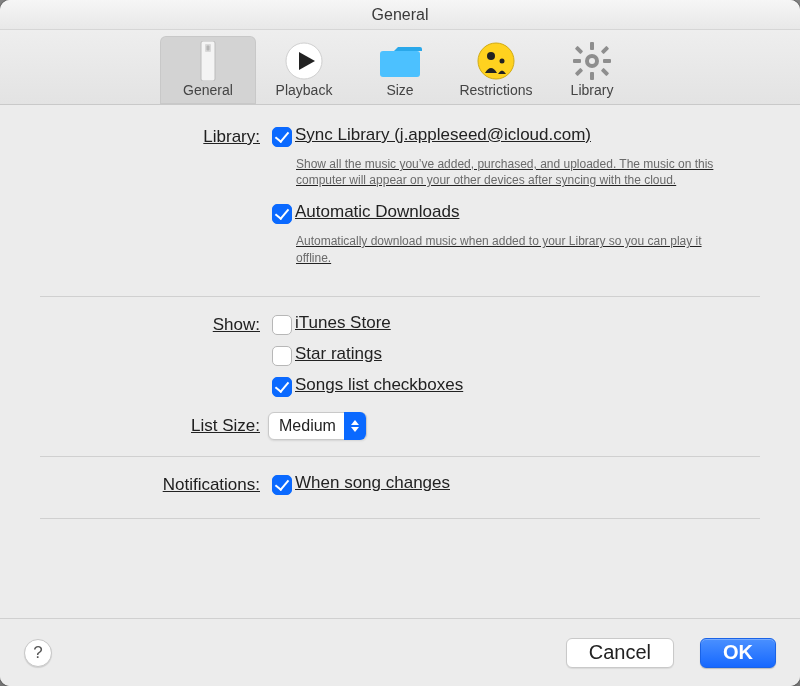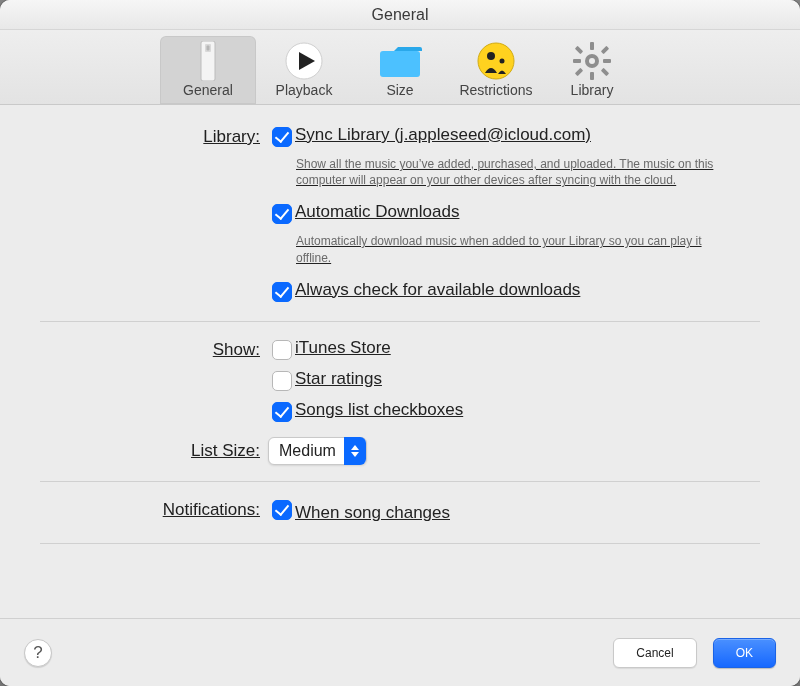--- a/index.html
+++ b/index.html
@@ -113,30 +113,30 @@
     background:var(--panel);
   }
   .footer .spacer{flex:1;}
   .help-btn{
     width:28px;height:28px;border-radius:14px;
     border:1px solid #c7c7c7;background:#fff;
     display:flex;align-items:center;justify-content:center;
     font-size:17px;color:#555;box-shadow:0 1px 1px rgba(0,0,0,0.12);
   }
   .btn{
-    height:30px;border-radius:6px;padding:0 22px;font-size:12px;
+    height:30px;border-radius:6px;padding:0 22px;font-size:20px;
     border:1px solid var(--btn-border);background:var(--btn-bg);color:#222;
     box-shadow:0 1px 1px rgba(0,0,0,0.08);
   }
   .btn.default{
     background:linear-gradient(#4a90ff,#1668ff);
     border-color:#1a63e6;color:#fff;font-weight:500;
     box-shadow:0 1px 1px rgba(0,0,0,0.2), inset 0 1px 0 rgba(255,255,255,0.25);
   }
-  .btn+.btn{margin-left:16px;}
+  .btn+.btn{margin-left:26px;font-weight:bold;}
 </style>
 </head>
 <body>
 
 <div class="window">
   <div class="titlebar">
     <span>General</span>
   </div>
 
   <div class="toolbar">
@@ -213,24 +213,20 @@
           <span>Sync Library (j.appleseed@icloud.com)</span>
         </div>
         <div class="desc">Show all the music you’ve added, purchased, and uploaded. The music on this computer will appear on your other devices after syncing with the cloud.</div>
 
         <div class="check-row">
           <input type="checkbox" class="cb" checked="" style="">
           <span>Automatic Downloads</span>
         </div>
         <div class="desc">Automatically download music when added to your Library so you can play it offline.</div>
 
-        <div class="check-row" style="margin-bottom:0;">
-          <input type="checkbox" class="cb" checked="" style="">
-          <span>Always check for available downloads</span>
-        </div>
       </div>
     </div>
 
     <div class="row">
       <div class="lbl-col">Show:</div>
       <div class="val-col">
         <div class="check-row">
           <input type="checkbox" class="cb" style="">
           <span>iTunes Store</span>
         </div>
@@ -251,21 +247,21 @@
         <div class="popup">
           <span>Medium</span>
           <span class="popup-arrows"></span>
         </div>
       </div>
     </div>
 
     <div class="row sep-bottom" style="padding-bottom:20px;">
       <div class="lbl-col">Notifications:</div>
       <div class="val-col">
-        <div class="check-row" style="margin-bottom:0;align-items:flex-end;">
+        <div class="check-row" style="margin-bottom:0;">
           <input type="checkbox" class="cb" checked="" style="">
           <span>When song changes</span>
         </div>
       </div>
     </div>
 
   </div>
 
   <div class="footer">
     <div class="help-btn">?</div>

